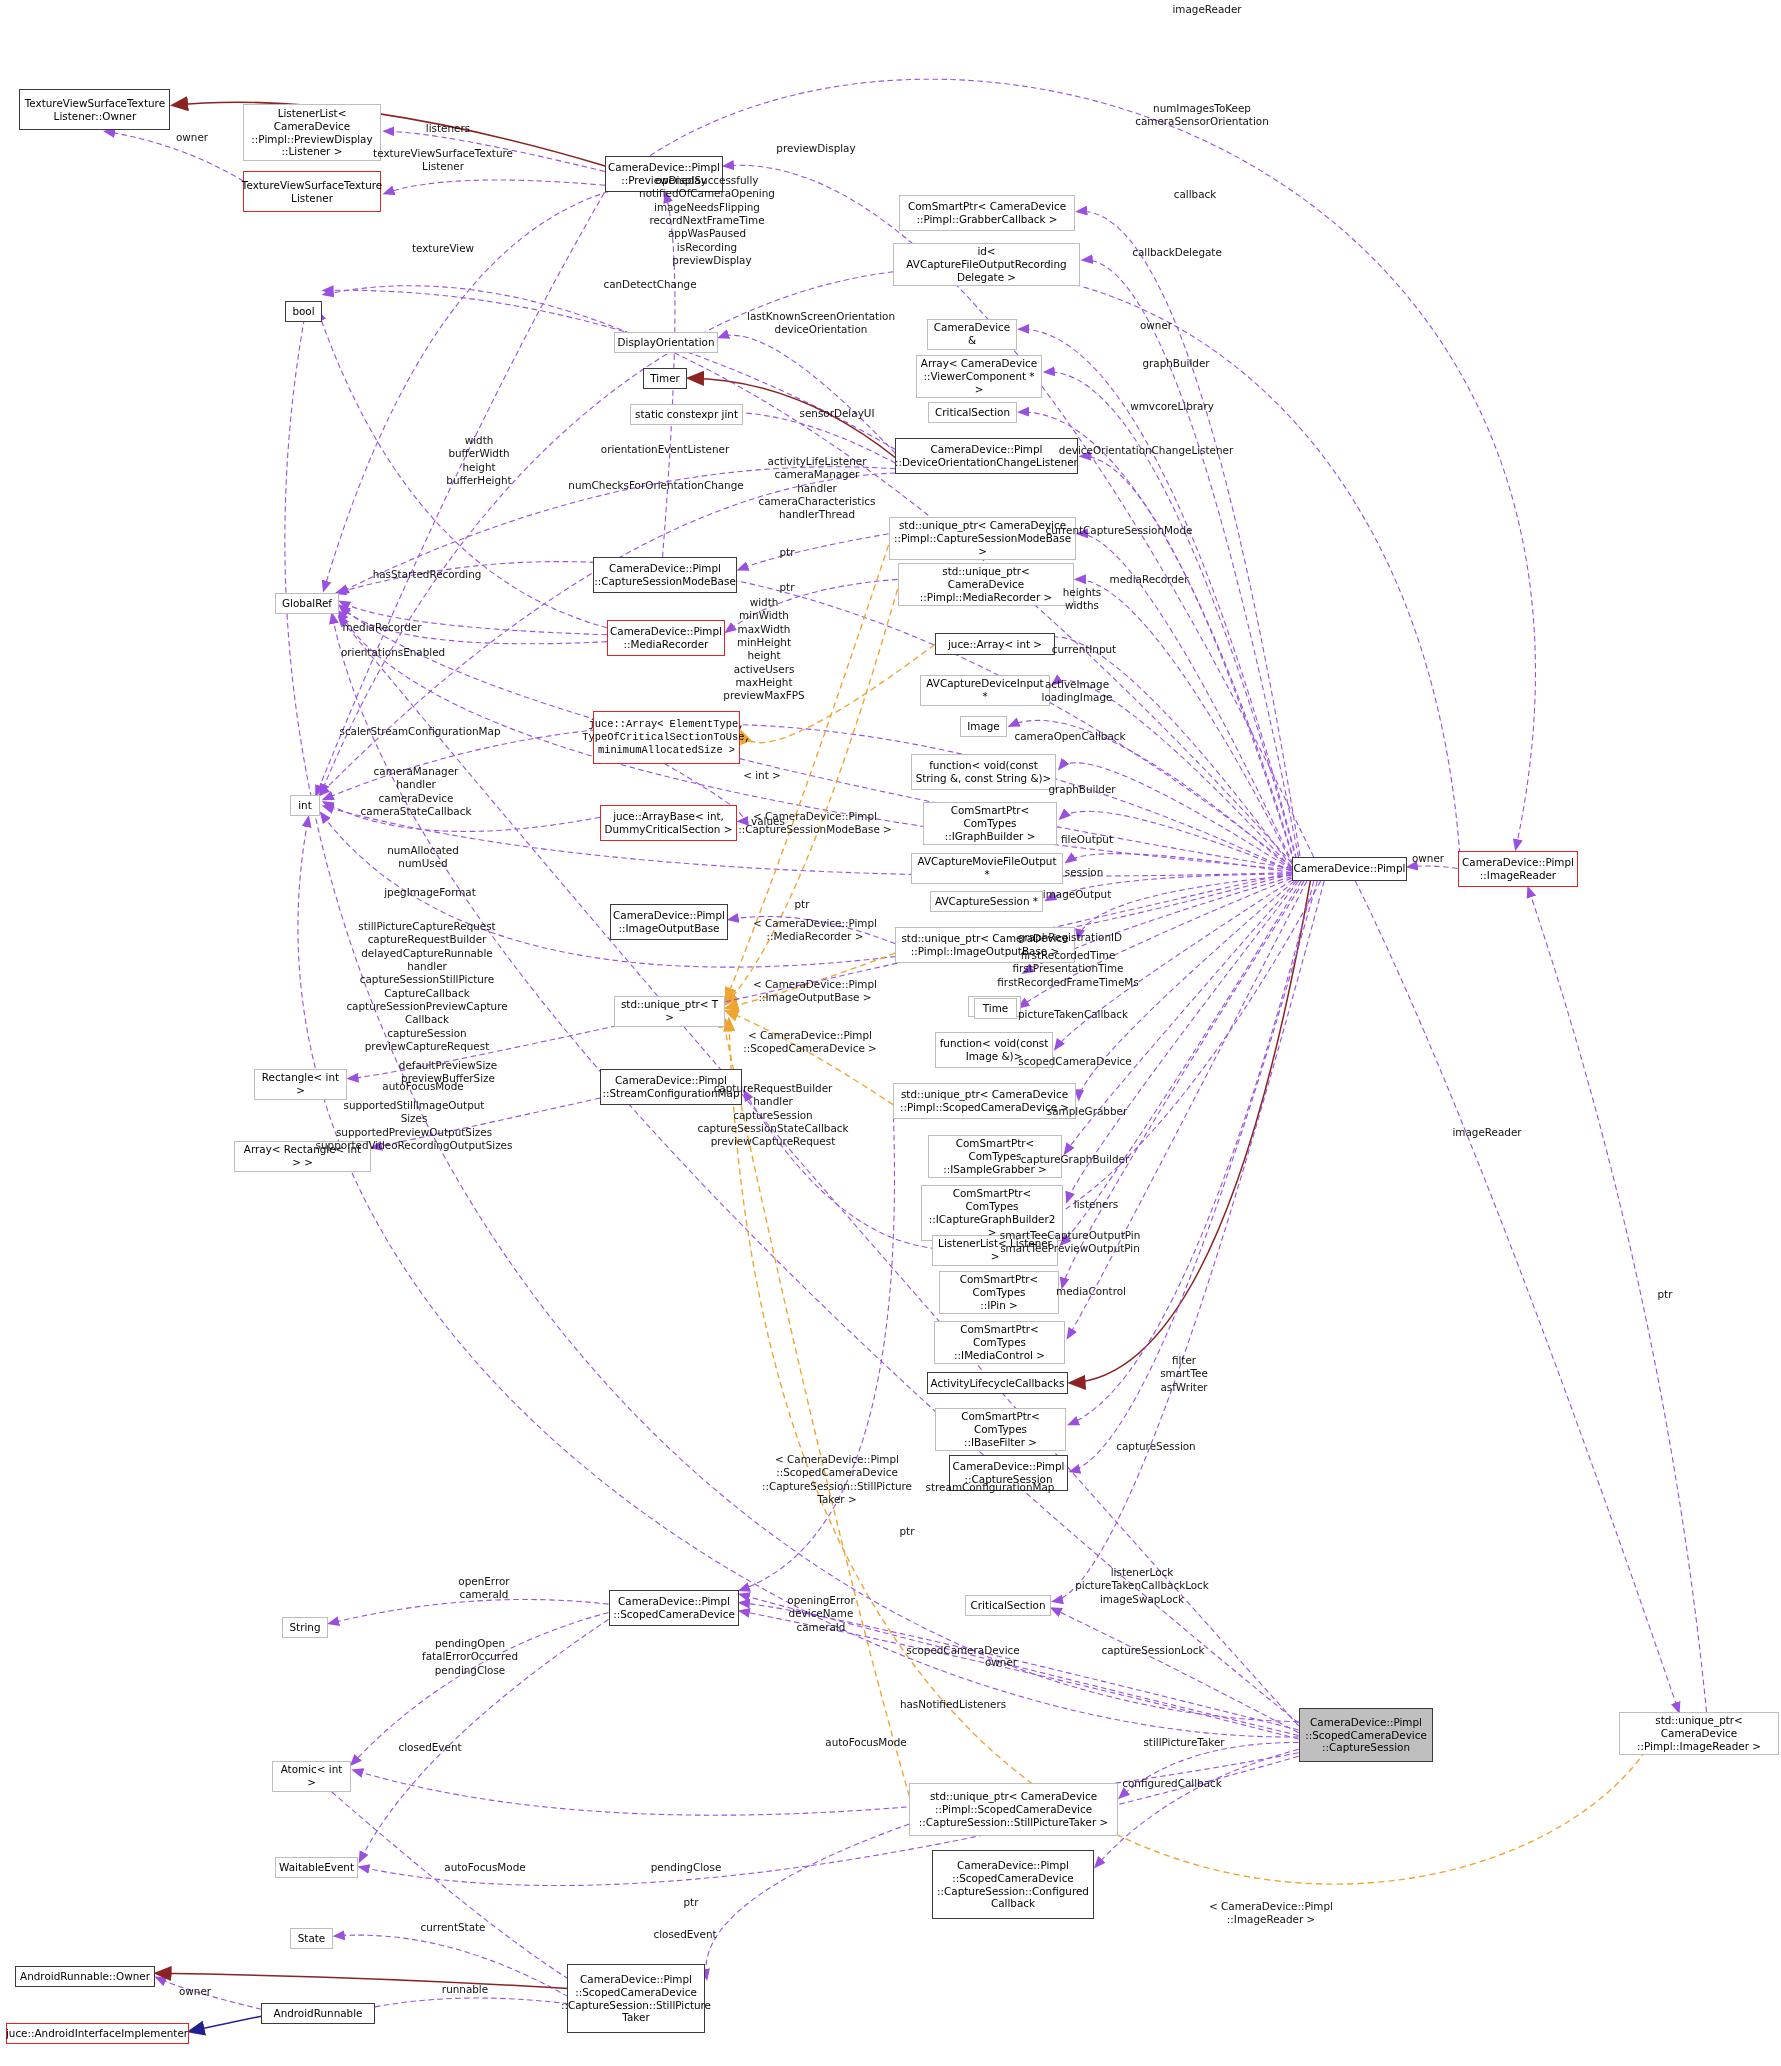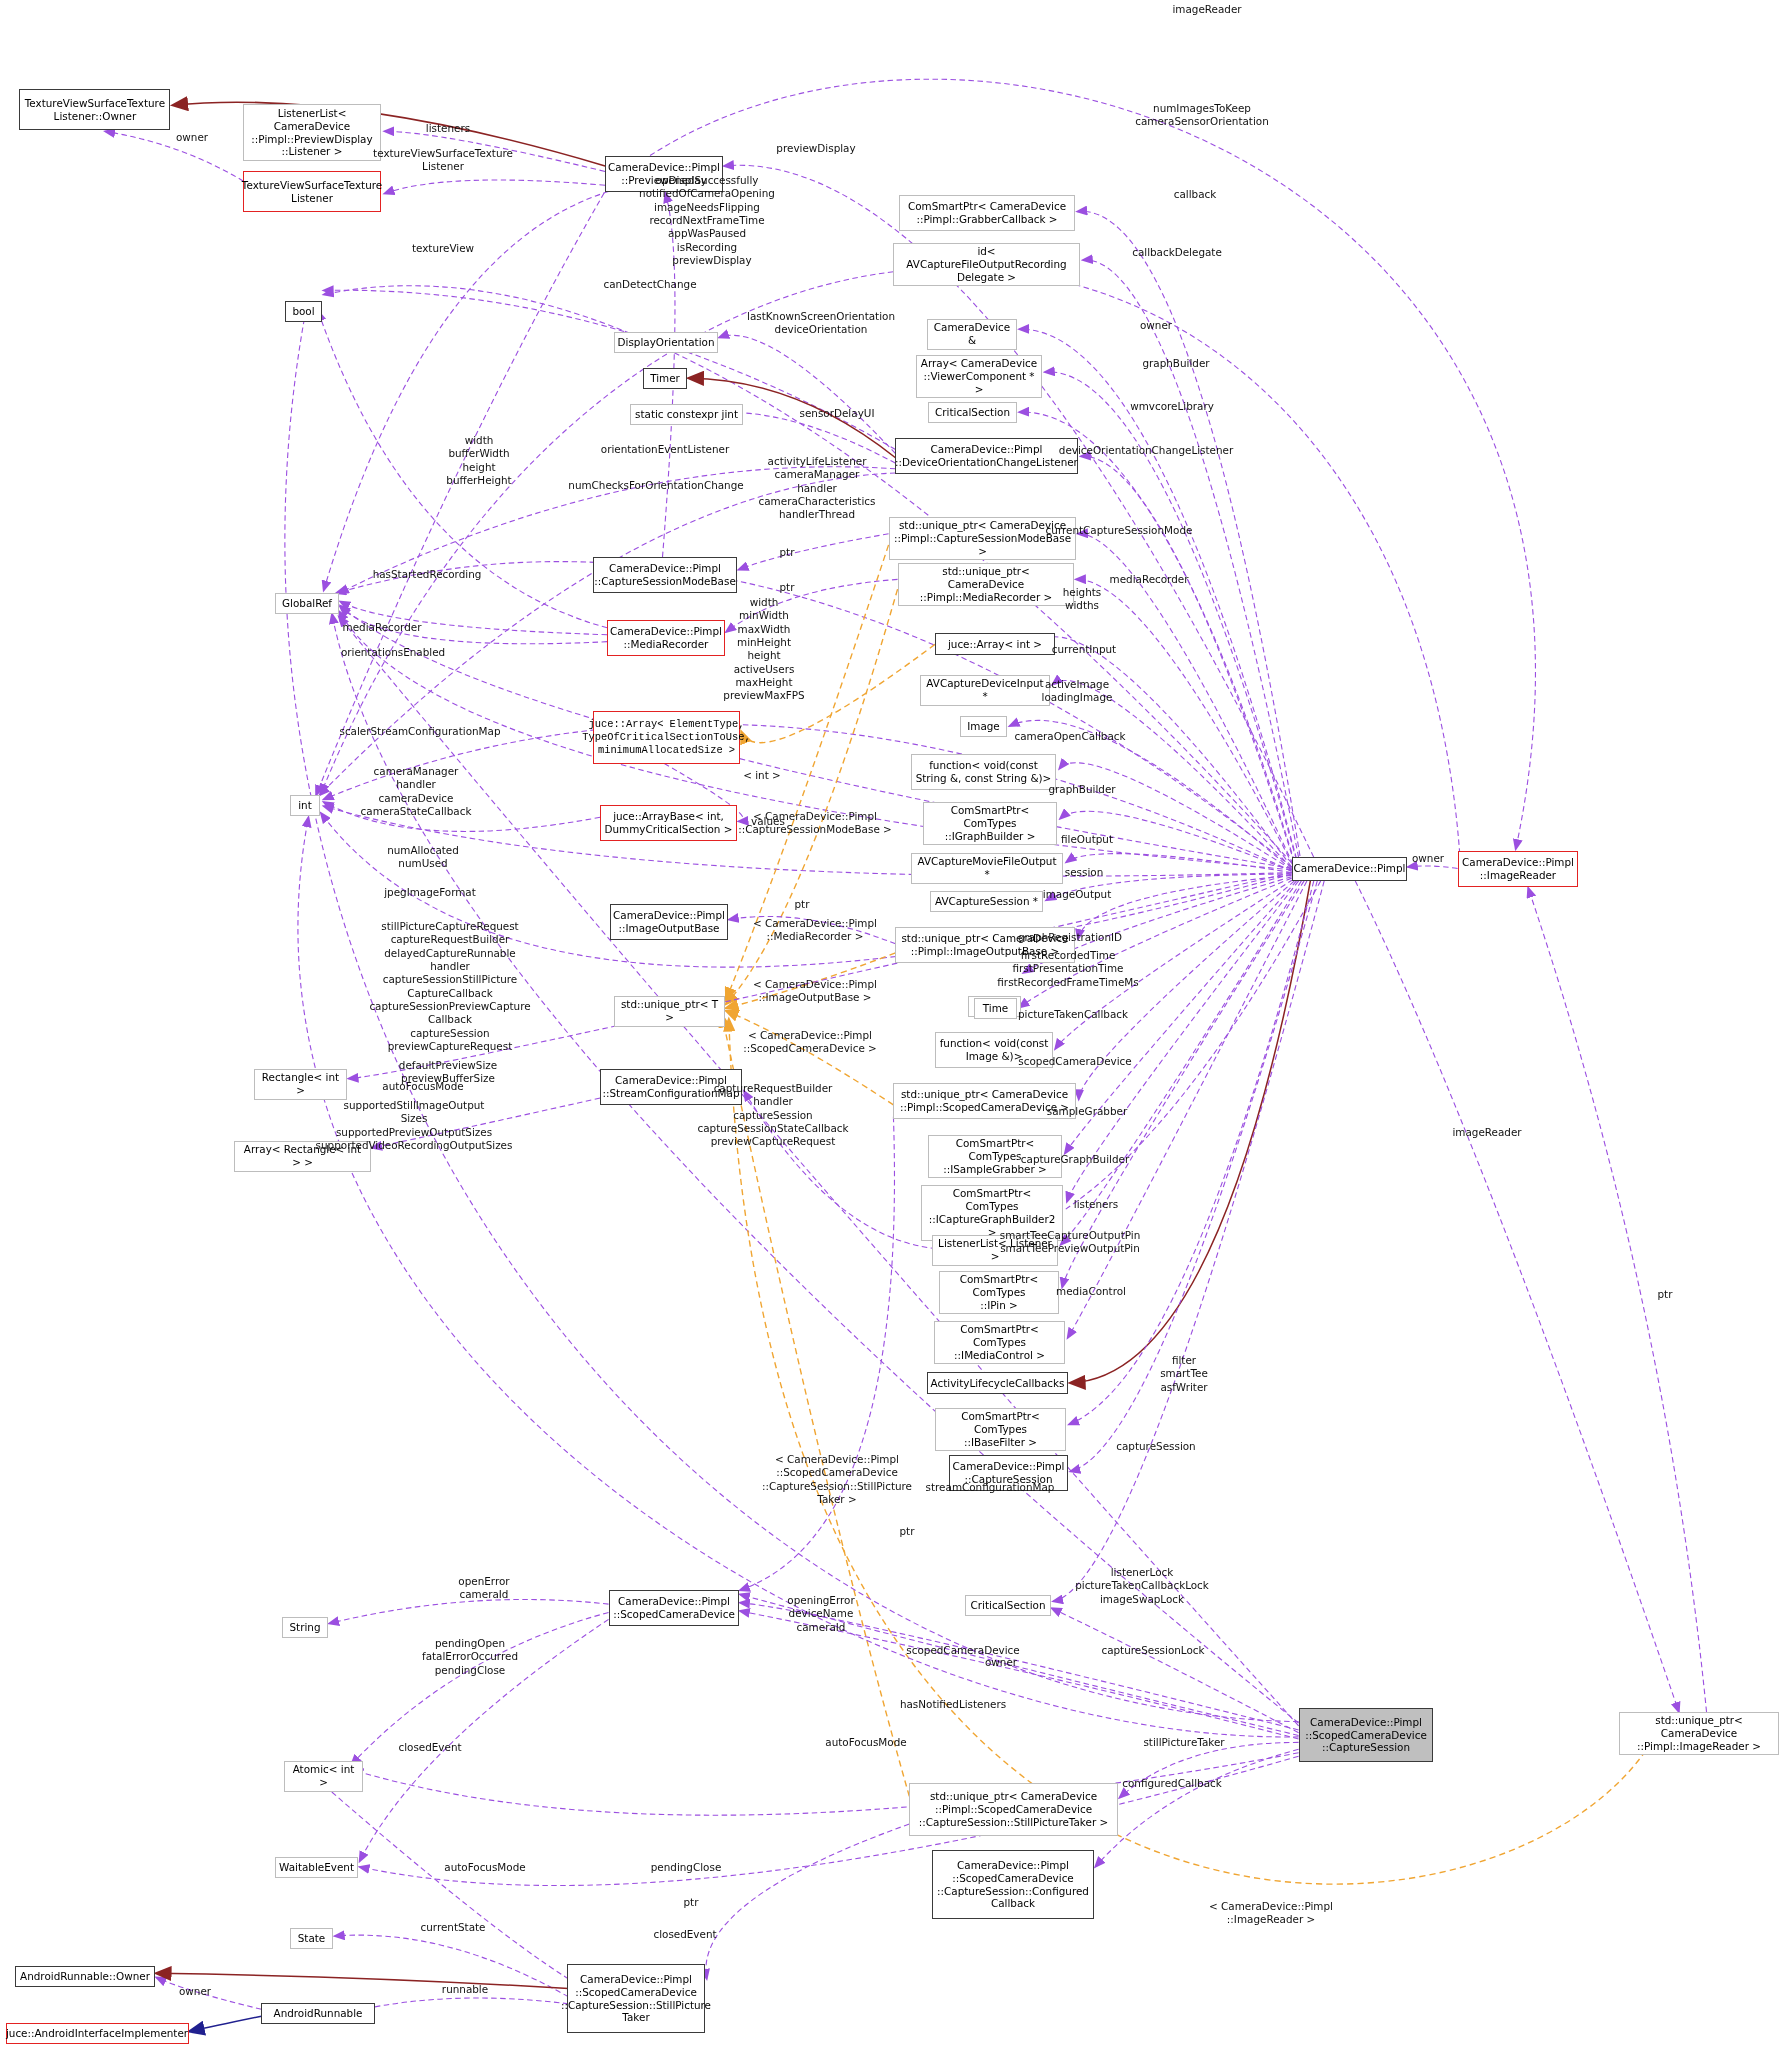--- a/index.html
+++ b/index.html
@@ -144,21 +144,21 @@
 ::Pimpl::PreviewDisplay
 ::Listener &gt;</div>
       <div class="node red" style="left: 243px; top: 171px; width: 138px; min-height: 41px;">TextureViewSurfaceTexture
 Listener</div>
       <div class="node emph" style="left: 285px; top: 289px; width: 37px; min-height: 21px; margin-top: 12px;">bool</div>
       <div class="node plain" style="left: 275px; top: 593px; width: 64px; min-height: 21px;">GlobalRef</div>
       <div class="node plain" style="left: 290px; top: 795px; width: 30px; min-height: 21px;">int</div>
       <div class="node plain" style="left: 254px; top: 1069px; width: 93px; min-height: 21px;">Rectangle&lt; int &gt;</div>
       <div class="node plain" style="left: 234px; top: 1141px; width: 137px; min-height: 21px;">Array&lt; Rectangle&lt; int &gt; &gt;</div>
       <div class="node plain" style="left: 282px; top: 1617px; width: 46px; min-height: 21px;">String</div>
-      <div class="node plain" style="left: 284px; top: 1761px; width: 79px; min-height: 21px;">Atomic&lt; int &gt;</div>
+      <div class="node plain" style="left: 272px; top: 1761px; width: 79px; min-height: 21px;">Atomic&lt; int &gt;</div>
       <div class="node plain" style="left: 275px; top: 1857px; width: 83px; min-height: 21px;">WaitableEvent</div>
       <div class="node plain" style="left: 290px; top: 1928px; width: 43px; min-height: 21px;">State</div>
       <div class="node emph" style="left: 15px; top: 1966px; width: 140px; min-height: 21px;">AndroidRunnable::Owner</div>
       <div class="node red" style="left: 5.5px; top: 2023px; width: 183px; min-height: 21px;">juce::AndroidInterfaceImplementer</div>
       <div class="node emph" style="left: 261px; top: 2003px; width: 114px; min-height: 21px;">AndroidRunnable</div>
       <div class="node emph" style="left: 605px; top: 156px; width: 118px; min-height: 36px;">CameraDevice::Pimpl
 ::PreviewDisplay</div>
       <div class="node plain" style="left: 614px; top: 332px; width: 104px; min-height: 21px;">DisplayOrientation</div>
       <div class="node emph" style="left: 643px; top: 368px; width: 44px; min-height: 21px;">Timer</div>
       <div class="node plain" style="left: 610px; top: 404px; width: 113px; min-height: 21px; margin-left: 20px;">static constexpr jint</div>
@@ -316,21 +316,21 @@
 cameraDevice
 cameraStateCallback</div>
       <div class="elabel" style="left: 423px; top: 844px;">numAllocated
 numUsed</div>
       <div class="elabel" style="left: 430px; top: 886px;">jpegImageFormat</div>
       <div class="elabel" style="left: 815px; top: 810px;">&lt; CameraDevice::Pimpl
 ::CaptureSessionModeBase &gt;</div>
       <div class="elabel" style="left: 802px; top: 898px;">ptr</div>
       <div class="elabel" style="left: 815px; top: 917px;">&lt; CameraDevice::Pimpl
 ::MediaRecorder &gt;</div>
-      <div class="elabel" style="left: 450px; top: 920px;">stillPictureCaptureRequest
+      <div class="elabel" style="left: 427px; top: 920px;">stillPictureCaptureRequest
 captureRequestBuilder
 delayedCaptureRunnable
 handler
 captureSessionStillPicture
 CaptureCallback
 captureSessionPreviewCapture
 Callback
 captureSession
 previewCaptureRequest</div>
       <div class="elabel" style="left: 815px; top: 978px;">&lt; CameraDevice::Pimpl

